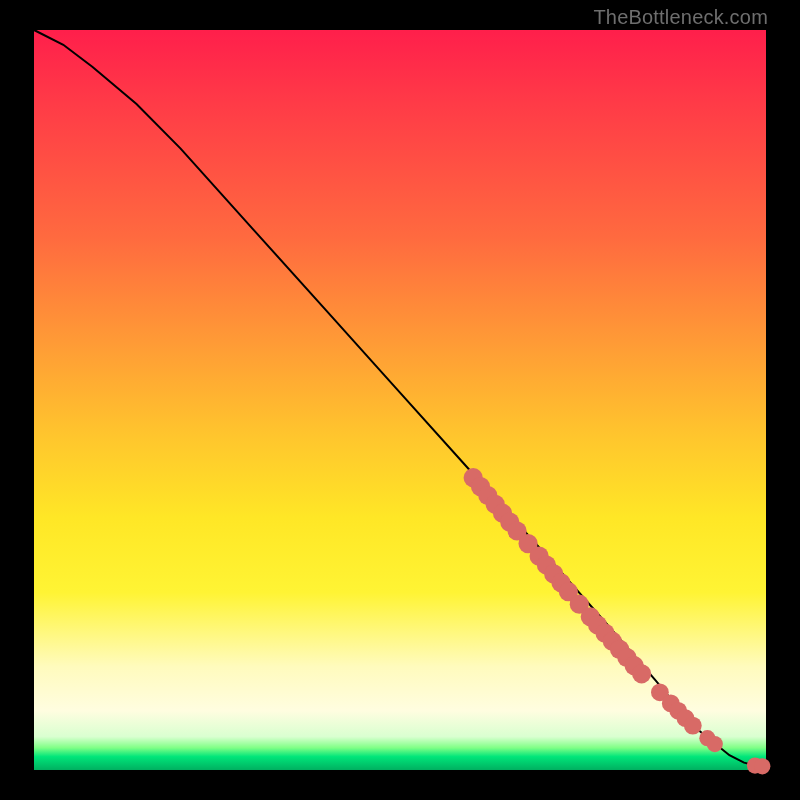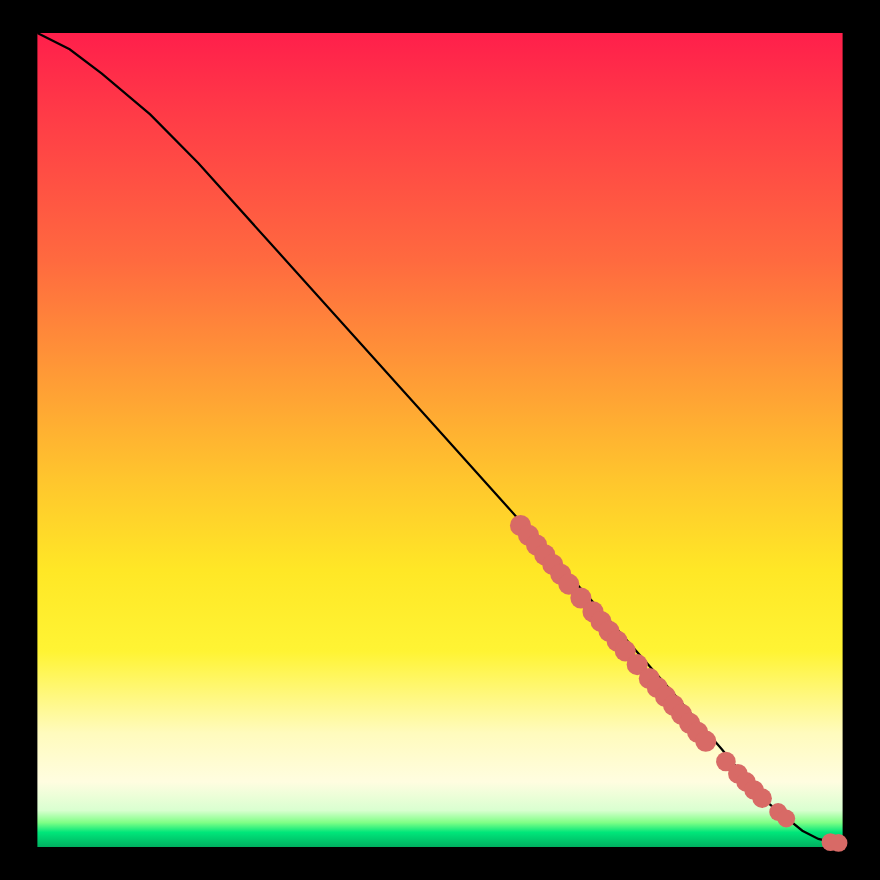--- a/index.html
+++ b/index.html
@@ -57,20 +57,21 @@
     width: 732px;
     height: 740px;
     overflow: visible;
   }
 </style>
 </head>
 <body>
 
 <div class="frame">
 
+  <div class="attribution">TheBottleneck.com</div>
 
   <div class="plot-area">
     <svg class="curve" viewBox="0 0 732 740" preserveAspectRatio="none">
       <g id="curve-layer">
           <path d="M0.0 0.0 L29.3 14.8 L58.6 37.0 L102.5 74.0 L146.4 118.4 L219.6 199.8 L292.8 281.2 L366.0 362.6 L439.2 444.0 L512.4 525.4 L571.0 592.0 L622.2 651.2 L658.8 695.6 L695.4 725.2 L710.0 732.6 L724.7 736.3 L732.0 736.3" fill="none" stroke="#000000" stroke-width="2"></path>
         </g>
       <g id="markers-layer">
           <circle cx="439.2" cy="447.7" r="9.6" fill="#d86a66"></circle>
           <circle cx="446.5" cy="456.6" r="9.6" fill="#d86a66"></circle>
           <circle cx="453.8" cy="465.5" r="9.6" fill="#d86a66"></circle>

